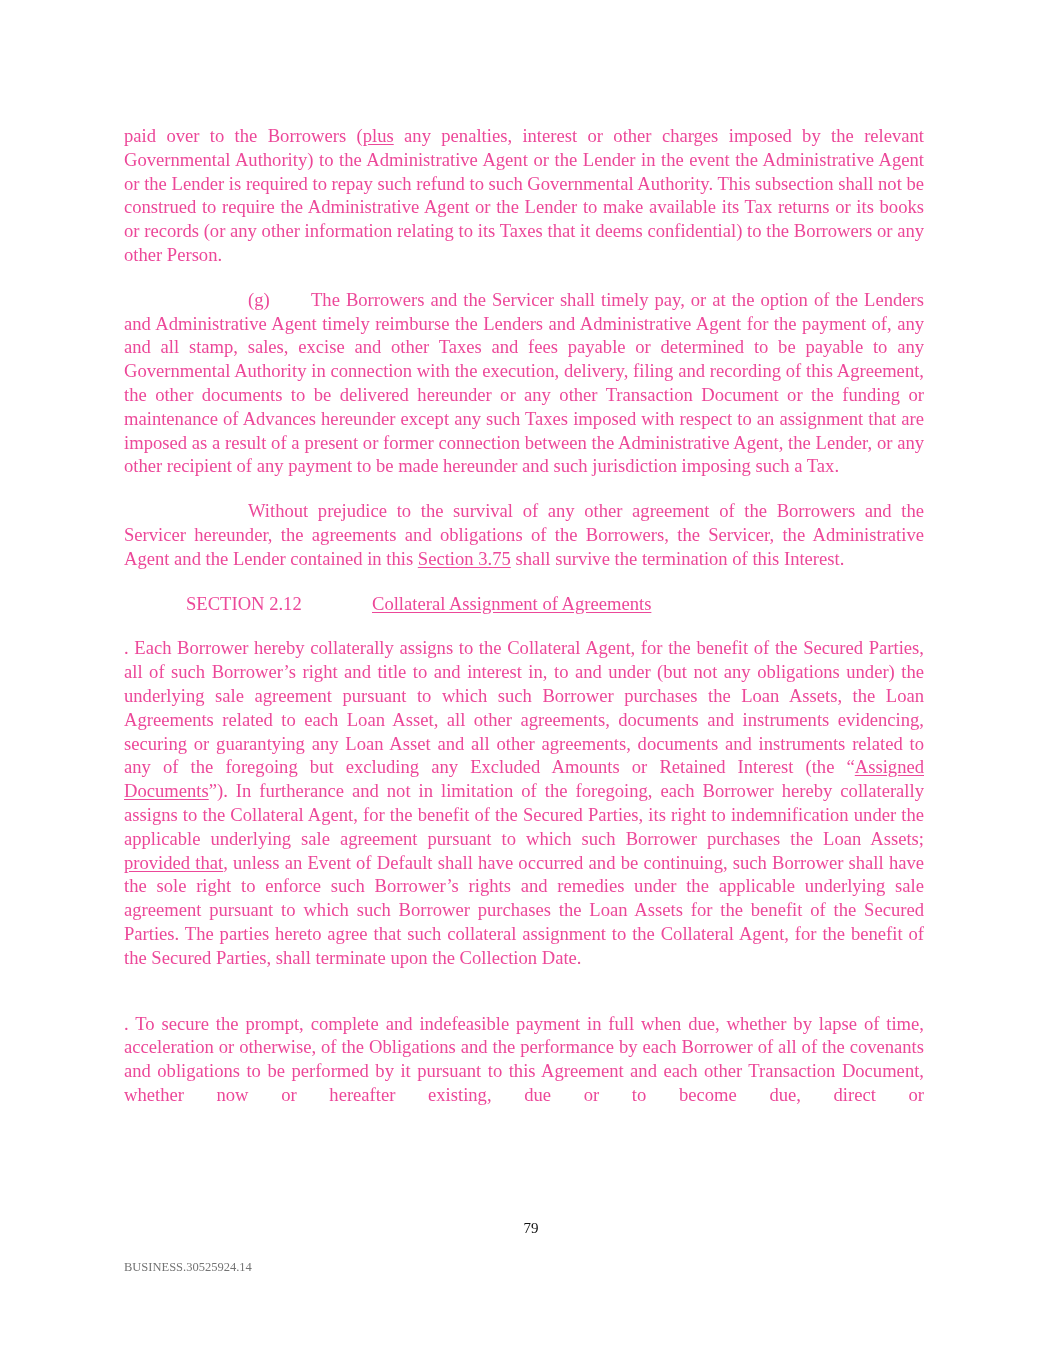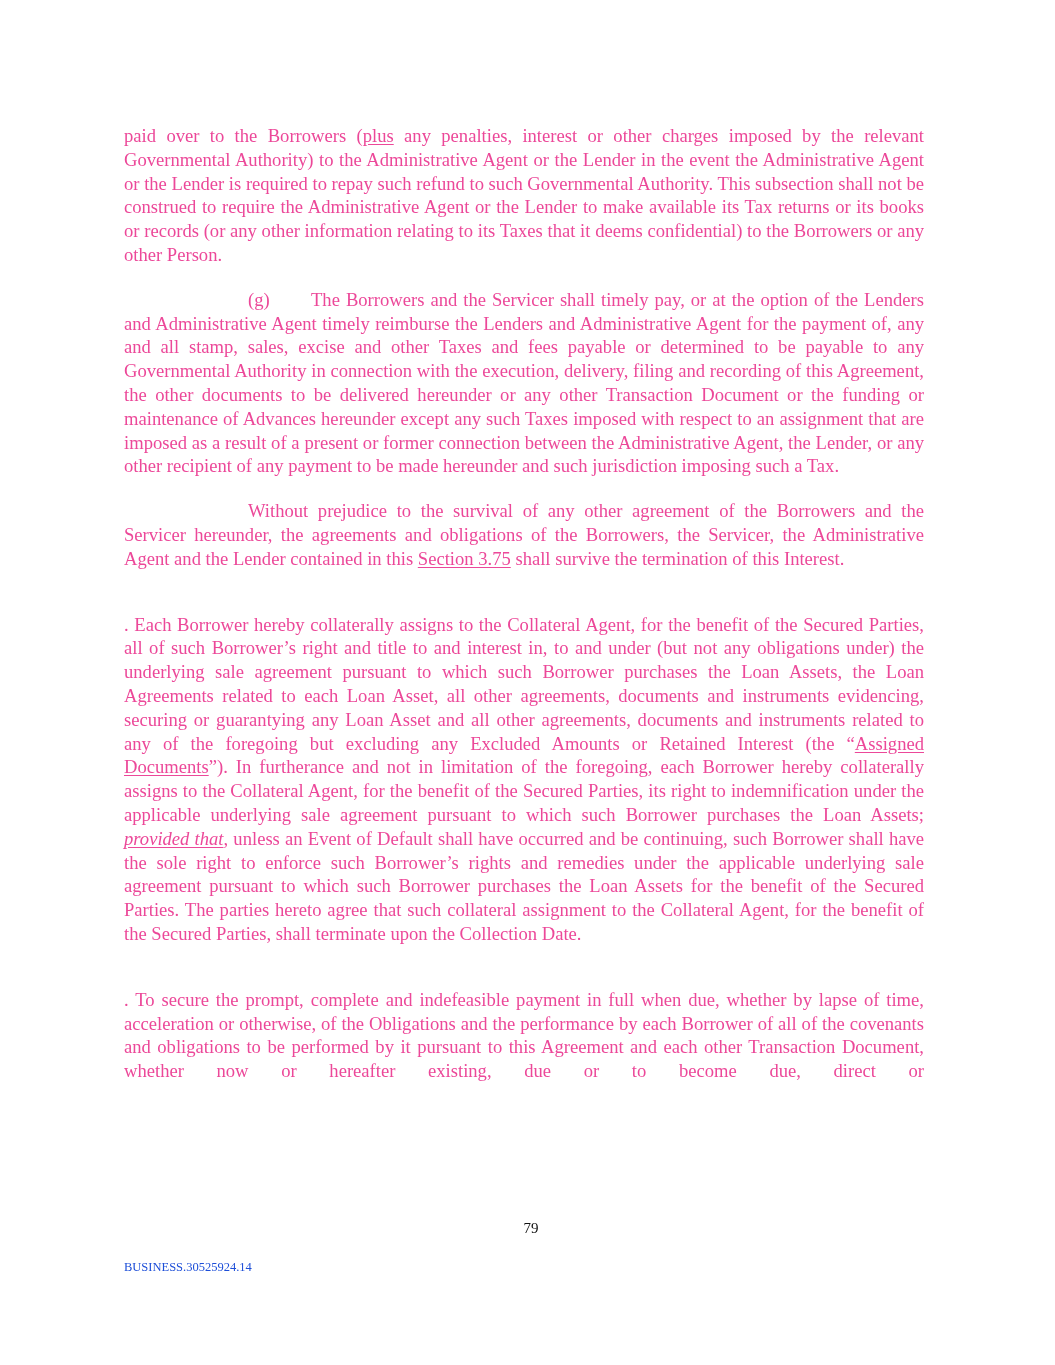--- a/index.html
+++ b/index.html
@@ -6,51 +6,52 @@
     body { width: 1055px; height: 1365px; position: relative; overflow: hidden; }
     .page {
       position: absolute; left: 124px; top: 124px; width: 800px;
       font-family: "Liberation Serif", "DejaVu Serif", serif;
       font-size: 18.6px; line-height: 23.8px; color: #ec4899;
     }
     p { margin: 0; text-align: justify; }
     .last { text-align-last: left; }
     .gap { height: 21px; }
     .u { text-decoration: underline; text-underline-offset: 2px; }
-    .iu { font-style: italic; text-decoration: underline; text-underline-offset: 2px; }
+    .iu { text-decoration: underline; text-underline-offset: 2px; }
     .indent { display: inline-block; width: 124px; }
     .sub-label { display: inline-block; width: 63px; }
     .heading { margin: 0; padding-left: 62px; text-align: left; }
     .heading .num { display: inline-block; width: 186px; }
     .footer-page {
       position: absolute; top: 1220px; left: 0; width: 1062px; text-align: center;
       font-family: "Liberation Serif", "DejaVu Serif", serif; font-size: 15px; color: #111;
     }
     .footer-id {
       position: absolute; top: 1260px; left: 124px;
-      font-family: "Liberation Serif", "DejaVu Serif", serif; font-size: 12.5px; color: #1d4ed8;
+      font-family: "Liberation Serif", "DejaVu Serif", serif; font-size: 12.5px; color: #737373;
     }
   </style>
 </head>
 <body>
 
 <div class="page">
 
   <p class="last"><span>paid over to the Borrowers (</span><span class="u">plus</span><span> any penalties, interest or other charges imposed by the relevant Governmental Authority) to the Administrative Agent or the Lender in the event the Administrative Agent or the Lender is required to repay such refund to such Governmental Authority.  This subsection shall not be construed to require the Administrative Agent or the Lender to make available its Tax returns or its books or records (or any other information relating to its Taxes that it deems confidential) to the Borrowers or any other Person.</span></p>
 
   <div class="gap"></div>
 
   <p class="last"><span class="indent"></span><span class="sub-label">(g)</span><span>The Borrowers and the Servicer shall timely pay, or at the option of the Lenders and Administrative Agent timely reimburse the Lenders and Administrative Agent for the payment of, any and all stamp, sales, excise and other Taxes and fees payable or determined to be payable to any Governmental Authority in connection with the execution, delivery, filing and recording of this Agreement, the other documents to be delivered hereunder or any other Transaction Document or the funding or maintenance of Advances hereunder except any such Taxes imposed with respect to an assignment that are imposed as a result of a present or former connection between the Administrative Agent, the Lender, or any other recipient of any payment to be made hereunder and such jurisdiction imposing such a Tax.</span></p>
 
   <div class="gap"></div>
 
   <p class="last"><span class="indent"></span><span>Without prejudice to the survival of any other agreement of the Borrowers and the Servicer hereunder, the agreements and obligations of the Borrowers, the Servicer, the Administrative Agent and the Lender contained in this </span><span class="u">Section 3.75</span><span> shall survive the termination of this Interest.</span></p>
 
   <div class="gap"></div>
 
+  <p class="heading"><span class="num">SECTION 2.12</span><span class="u">Collateral Assignment of Agreements</span></p>
 
   <div class="gap"></div>
 
   <p class="last"><span>.  Each Borrower hereby collaterally assigns to the Collateral Agent, for the benefit of the Secured Parties, all of such Borrower’s right and title to and interest in, to and under (but not any obligations under) the underlying sale agreement pursuant to which such Borrower purchases the Loan Assets, the Loan Agreements related to each Loan Asset, all other agreements, documents and instruments evidencing, securing or guarantying any Loan Asset and all other agreements, documents and instruments related to any of the foregoing but excluding any Excluded Amounts or Retained Interest (the “</span><span class="u">Assigned Documents</span><span>”).  In furtherance and not in limitation of the foregoing, each Borrower hereby collaterally assigns to the Collateral Agent, for the benefit of the Secured Parties, its right to indemnification under the applicable underlying sale agreement pursuant to which such Borrower purchases the Loan Assets; </span><span class="iu">provided that</span><span>, unless an Event of Default shall have occurred and be continuing, such Borrower shall have the sole right to enforce such Borrower’s rights and remedies under the applicable underlying sale agreement pursuant to which such Borrower purchases the Loan Assets for the benefit of the Secured Parties.  The parties hereto agree that such collateral assignment to the Collateral Agent, for the benefit of the Secured Parties, shall terminate upon the Collection Date.</span></p>
 
   <div class="gap"></div>
 
 
   <div class="gap"></div>
 

